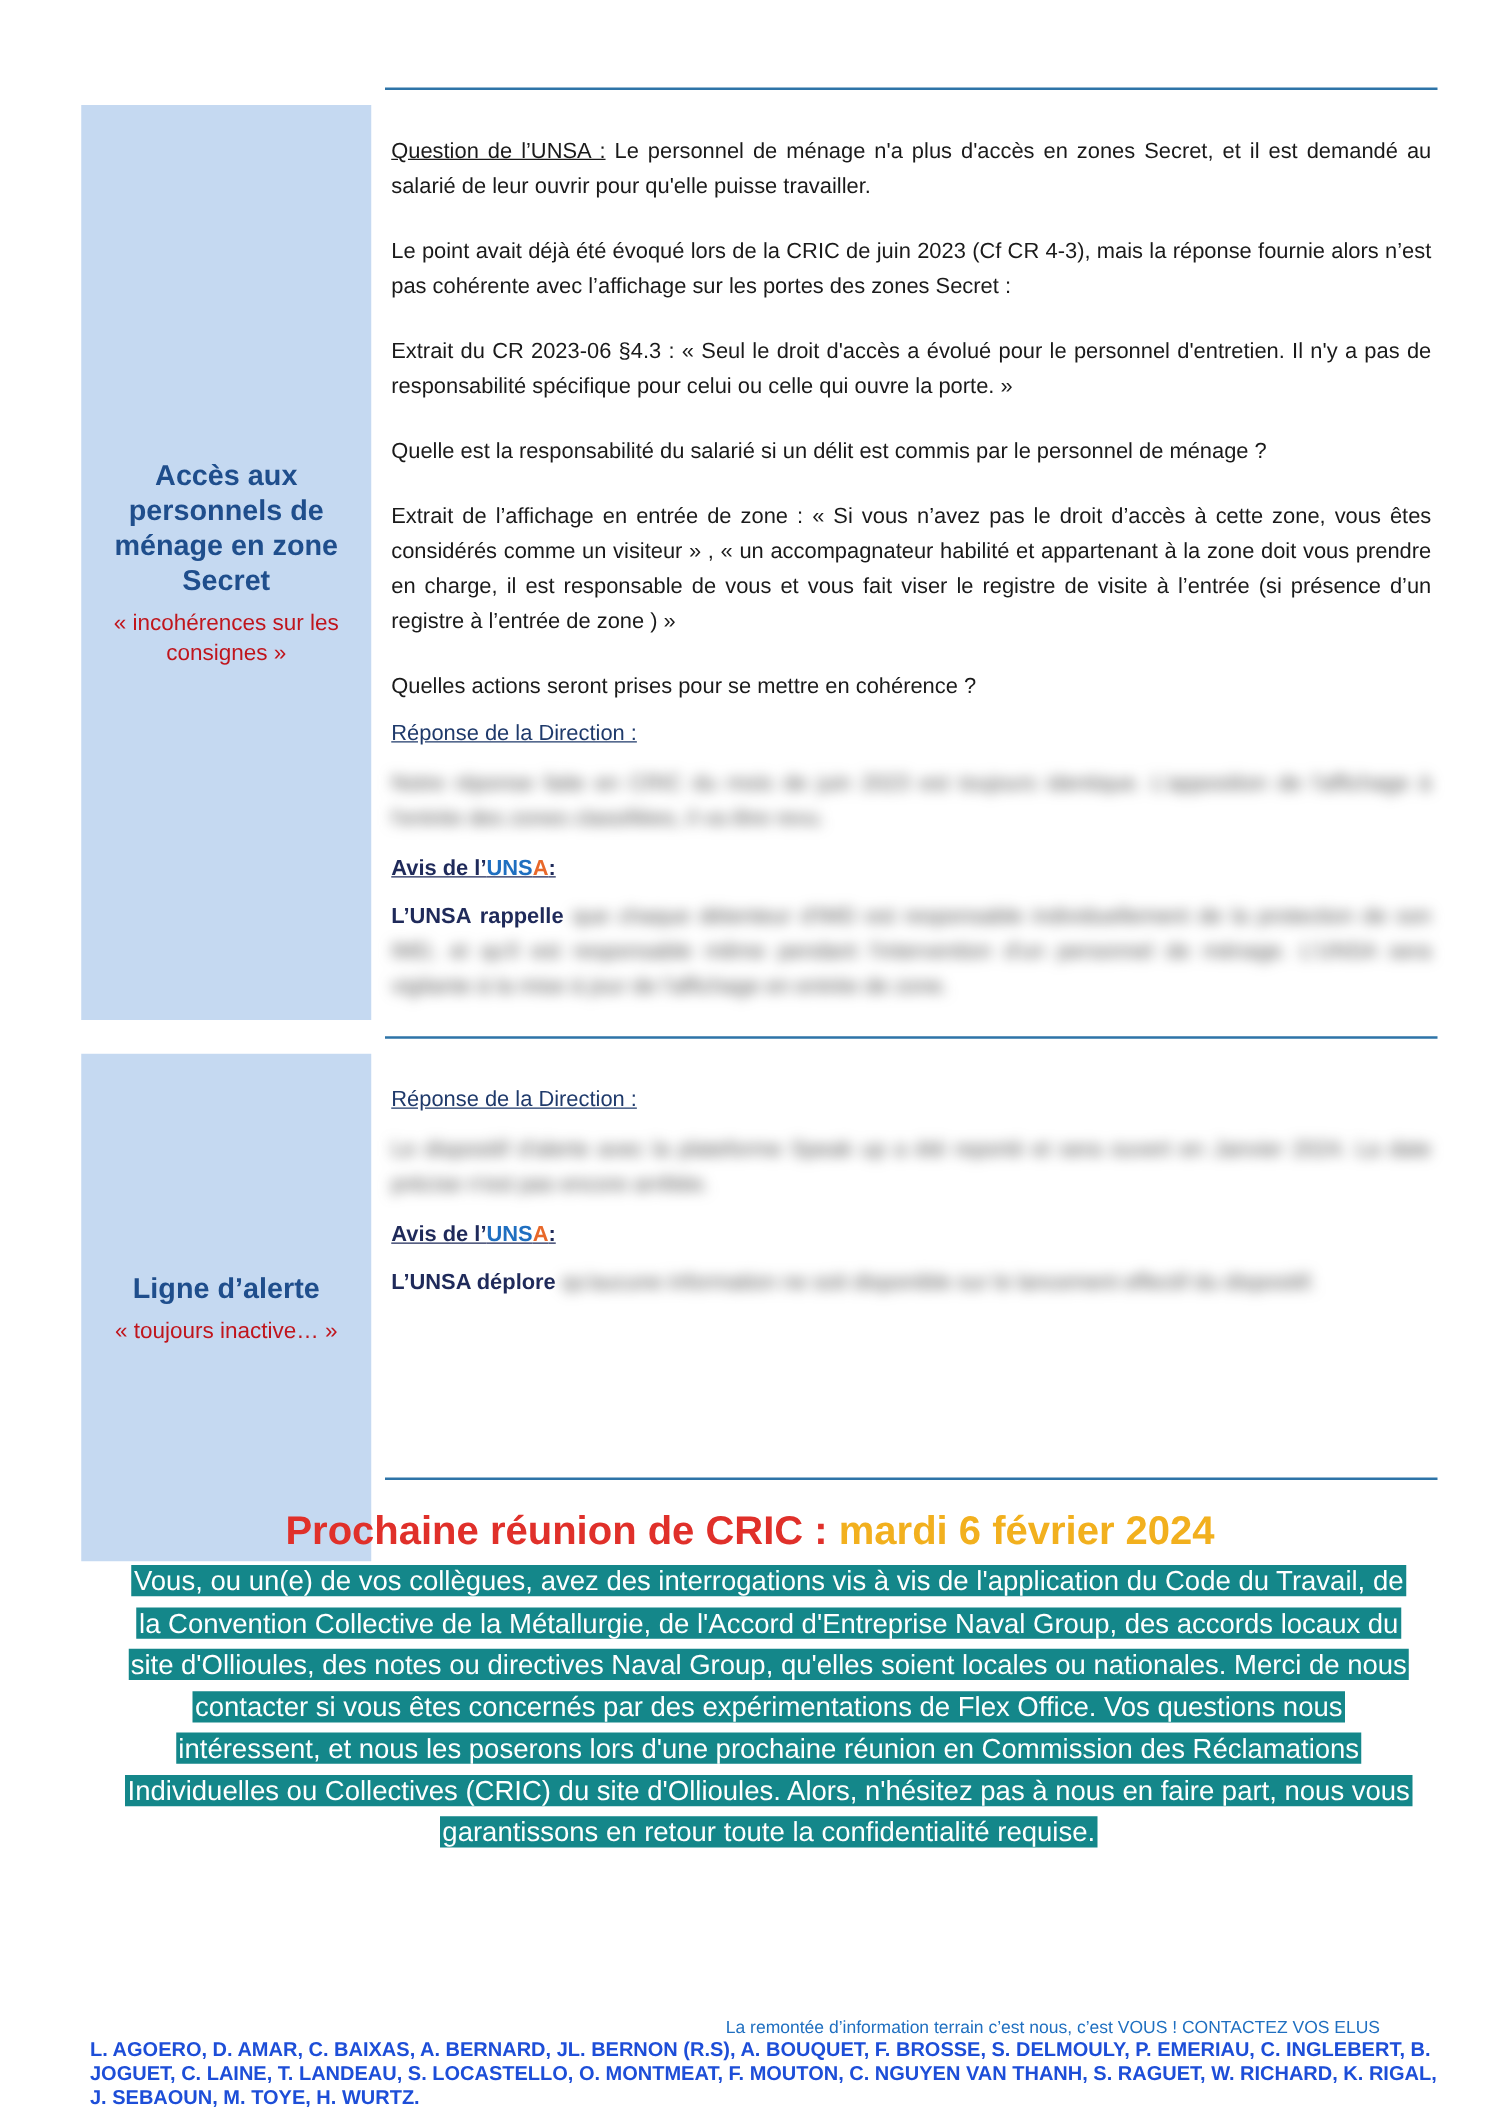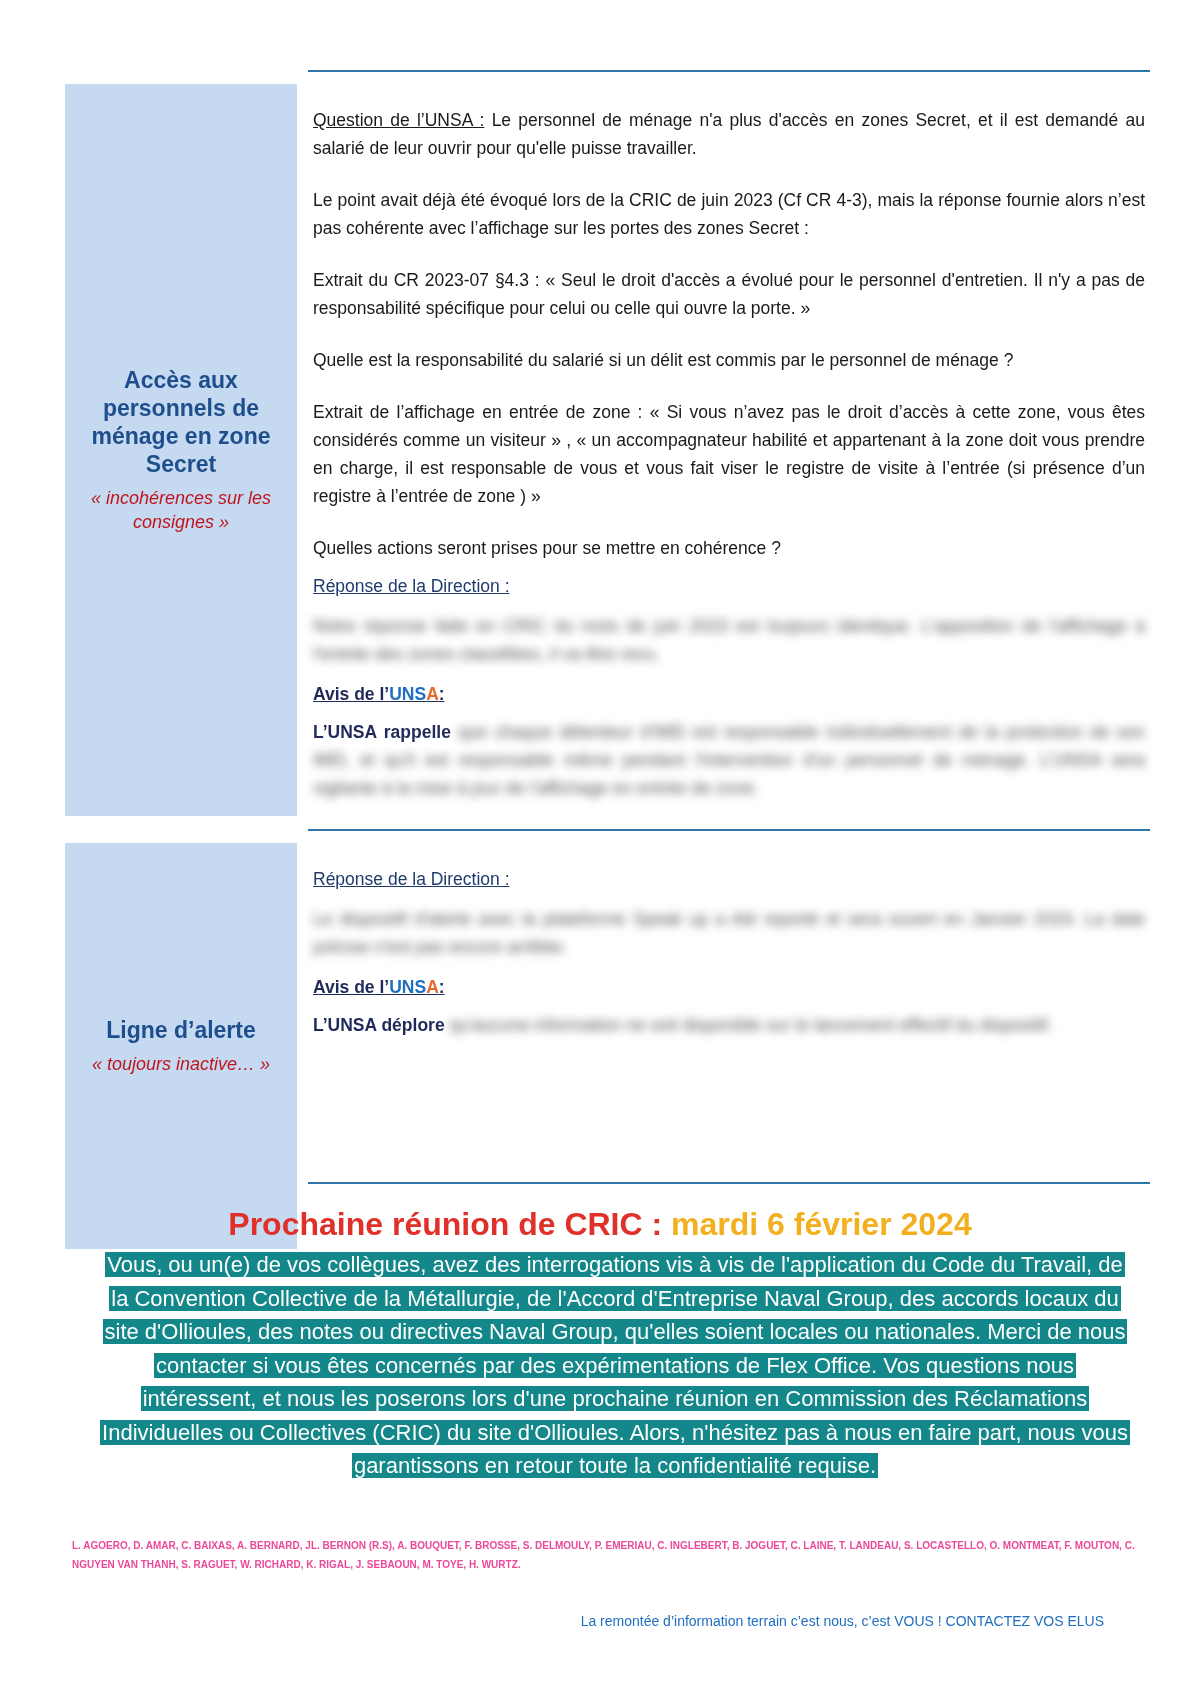--- a/index.html
+++ b/index.html
@@ -1,50 +1,50 @@
 <!DOCTYPE html>
 <html><head>
 <meta charset="utf-8">
 <style>
   html, body { margin: 0; padding: 0; background: #ffffff; }
   body { width: 1200px; height: 1697px; position: relative; overflow: hidden; font-family: "Liberation Sans", sans-serif; color: #1a1a1a; }
   .hline { position: absolute; left: 308px; width: 842px; height: 2px; background: #2e74a8; }
   .side-panel { position: absolute; left: 65px; width: 232px; background: #c5d9f1; display: flex; flex-direction: column; align-items: center; justify-content: center; text-align: center; }
   .side-title { color: #1f4e8c; font-weight: bold; font-size: 23px; line-height: 28px; padding: 0 8px; }
-  .side-sub { color: #c0151c; font-style: italic; font-size: 18px; line-height: 24px; margin-top: 8px; padding: 0 6px; }
+  .side-sub { color: #c0151c; font-size: 18px; line-height: 24px; margin-top: 8px; padding: 0 6px; }
   .content { position: absolute; left: 313px; width: 832px; font-size: 17.5px; line-height: 28px; }
   .content p { margin: 0 0 24px 0; text-align: justify; }
   .u { text-decoration: underline; }
   .dir { color: #1f3a6b; text-decoration: underline; margin: 0 0 12px 0 !important; }
   .blur { filter: blur(5px); color: #555; margin: 0 0 12px 0 !important; }
   .blur-inline { filter: blur(5px); color: #555; }
   .avis { font-weight: bold; color: #1f2a5a; text-decoration: underline; margin: 0 0 10px 0 !important; }
   .unsa-u { color: #1f6fc0; }
   .unsa-a { color: #e8682a; }
   .lead { font-weight: bold; color: #1f2a5a; }
   .next { position: absolute; top: 1206px; left: 0; width: 1200px; text-align: center; font-size: 32px; font-weight: bold; font-family: Liberation Sans, sans-serif; }
   .next .red { color: #e0302a; }
   .next .gold { color: #f2b01e; }
   .teal-block { position: absolute; top: 1248px; left: 100px; width: 1030px; text-align: center; font-family: Liberation Sans, sans-serif; font-size: 22px; line-height: 33.5px; color: #ffffff; }
   .teal-block span { background: #14878a; padding: 0 2px; box-decoration-break: clone; -webkit-box-decoration-break: clone; }
   .footer-line { position: absolute; top: 1613px; left: 0; width: 1104px; text-align: right; color: #1f6fc0; font-size: 14px; }
-  .footer-names { position: absolute; top: 1536px; left: 72px; width: 1080px; color: #ec4899; font-weight: bold; font-size: 10px; line-height: 19px; }
+  .footer-names { position: absolute; top: 1631px; left: 72px; width: 1080px; color: #1d4ed8; font-weight: bold; font-size: 16px; line-height: 19px; }
 </style>
 </head>
 <body>
 
 <div class="hline" style="top:70px;"></div>
 <div class="side-panel" style="top:84px; height:732px;">
   <div class="side-title">Accès aux personnels de ménage en zone Secret</div>
   <div class="side-sub">« incohérences sur les consignes »</div>
 </div>
 <div class="content" style="top:106px;">
   <p><span class="u">Question de l’UNSA :</span><span> Le personnel de ménage n'a plus d'accès en zones Secret, et il est demandé au salarié de leur ouvrir pour qu'elle puisse travailler.</span></p>
   <p>Le point avait déjà été évoqué lors de la CRIC de juin 2023 (Cf CR 4-3), mais la réponse fournie alors n’est pas cohérente avec l’affichage sur les portes des zones Secret :</p>
-  <p>Extrait du CR 2023-07 §4.3 : « Seul le droit d'accès a évolué pour le personnel d'entretien. Il n'y a pas de responsabilité spécifique pour celui ou celle qui ouvre la porte. »</p>
+  <p>Extrait du CR 2023-06 §4.3 : « Seul le droit d'accès a évolué pour le personnel d'entretien. Il n'y a pas de responsabilité spécifique pour celui ou celle qui ouvre la porte. »</p>
   <p>Quelle est la responsabilité du salarié si un délit est commis par le personnel de ménage ?</p>
   <p>Extrait de l’affichage en entrée de zone : « Si vous n’avez pas le droit d’accès à cette zone, vous êtes considérés comme un visiteur » , « un accompagnateur habilité et appartenant à la zone doit vous prendre en charge, il est responsable de vous et vous fait viser le registre de visite à l’entrée (si présence d’un registre à l’entrée de zone ) »</p>
   <p style="margin-bottom:10px;">Quelles actions seront prises pour se mettre en cohérence ?</p>
   <p class="dir">Réponse de la Direction :</p>
   <p class="blur">Notre réponse faite en CRIC du mois de juin 2023 est toujours identique. L'apposition de l'affichage à l'entrée des zones classifiées, il va être revu.</p>
   <p class="avis"><span>Avis de l’</span><span class="unsa-u">UNS</span><span class="unsa-a">A</span><span>:</span></p>
   <p style="margin:0;"><span class="lead">L’</span><span class="lead unsa-u">UNS</span><span class="lead unsa-a">A</span><span class="lead"> rappelle </span><span class="blur-inline">que chaque détenteur d'IMD est responsable individuellement de la protection de son IMD, et qu'il est responsable même pendant l'intervention d'un personnel de ménage. L'UNSA sera vigilante à la mise à jour de l'affichage en entrée de zone.</span></p>
 </div>
 
 <div class="hline" style="top:829px;"></div>

